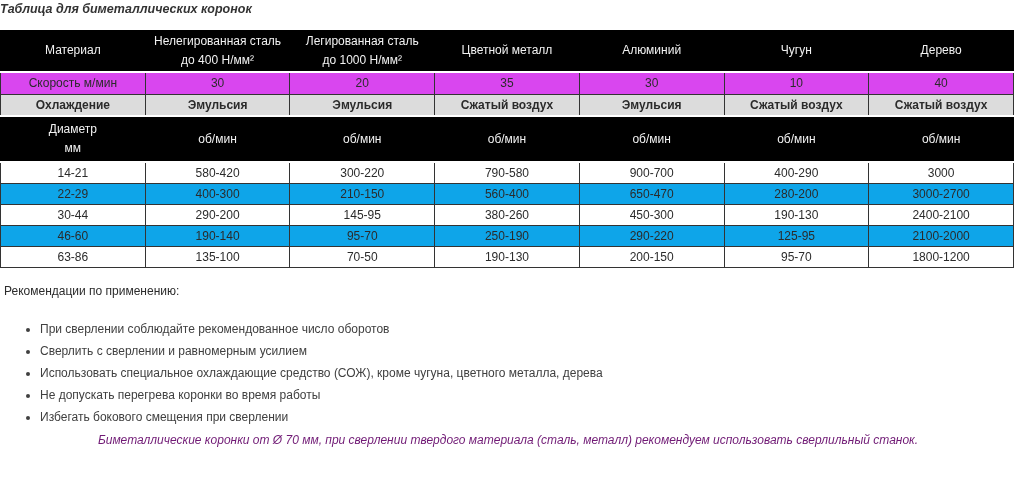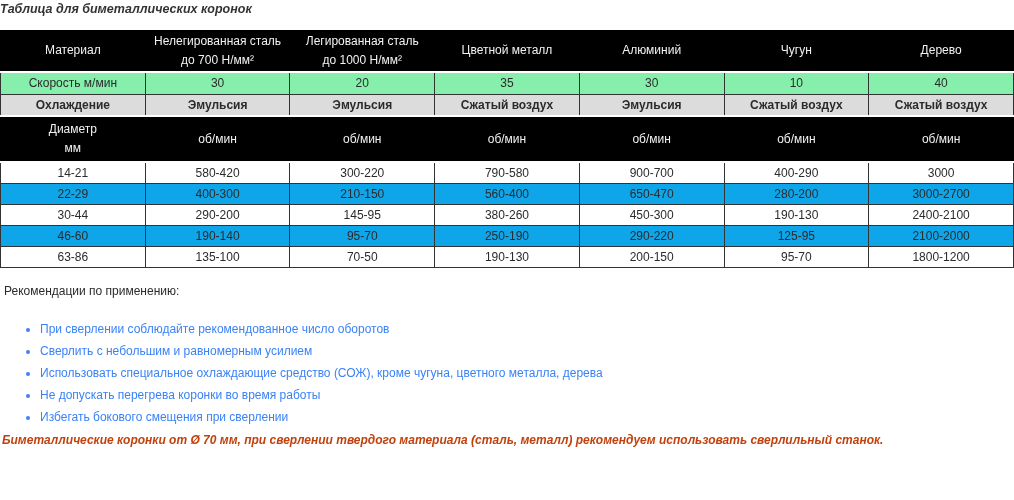--- a/index.html
+++ b/index.html
@@ -35,50 +35,51 @@
     padding: 0 2px;
     font-weight: normal;
     font-size: 12px;
   }
   tr.black-row td, tr.black-row th {
     background: #000000;
     color: #f2f2f2;
     border-color: #000000;
   }
   tr.row-materials th { height: 43px; }
-  tr.row-speed td { height: 22px; background: #86efac; }
+  tr.row-speed td { height: 22px; background: #d946ef; }
   tr.row-cooling td { height: 22px; background: #dcdcdc; font-weight: bold; }
   tr.row-diameter td { height: 46px; }
   tr.data-row td { height: 21px; }
   tr.data-row.alt td { background: #0ea5e9; }
   tr.black-row { border-top: 2px solid #ffffff; border-bottom: 2px solid #ffffff; }
   .hl { display: block; line-height: 19px; }
   .hl:empty { display: none; }
   .recs-heading {
     margin: 16px 0 0 4px;
     line-height: 15px;
     color: #2b2b2b;
   }
   ul.recs-list {
     margin: 23px 0 0 0;
     padding-left: 40px;
     list-style-type: disc;
   }
   ul.recs-list li {
     line-height: 15px;
     margin-bottom: 7px;
-    color: #3b82f6;
+    color: #404040;
   }
   .footnote {
     margin: 8px 0 0 2px;
-    font-weight: bold;
+    font-weight: normal;
     font-style: italic;
     font-size: 12px;
     line-height: 15px;
-    color: #c2410c;
+    color: #701a75;
+    text-align: center;
   }
 </style>
 </head>
 <body>
 
 <div class="page">
 
   <div class="title">Таблица для биметаллических коронок</div>
 
   <table class="speeds">
@@ -92,21 +93,21 @@
       <col style="width:14.2858%">
     </colgroup>
     <thead>
       <tr class="black-row row-materials">
         <th>
           <span class="hl">Материал</span>
 
         </th>
         <th>
           <span class="hl">Нелегированная сталь</span>
-          <span class="hl">до 700 Н/мм²</span>
+          <span class="hl">до 400 Н/мм²</span>
         </th>
         <th>
           <span class="hl">Легированная сталь</span>
           <span class="hl">до 1000 Н/мм²</span>
         </th>
         <th>
           <span class="hl">Цветной металл</span>
 
         </th>
         <th>
@@ -199,21 +200,21 @@
         <td>95-70</td>
         <td>1800-1200</td>
       </tr>
     </tbody>
   </table>
 
   <div class="recs-heading">Рекомендации по применению:</div>
 
   <ul class="recs-list">
     <li>При сверлении соблюдайте рекомендованное число оборотов</li>
-    <li>Сверлить с небольшим и равномерным усилием</li>
+    <li>Сверлить с сверлении и равномерным усилием</li>
     <li>Использовать специальное охлаждающие средство (СОЖ), кроме чугуна, цветного металла, дерева</li>
     <li>Не допускать перегрева коронки во время работы</li>
     <li>Избегать бокового смещения при сверлении</li>
   </ul>
 
   <div class="footnote">Биметаллические коронки от Ø 70 мм, при сверлении твердого материала (сталь, металл) рекомендуем использовать сверлильный станок.</div>
 
 </div>
 
 </body></html>

